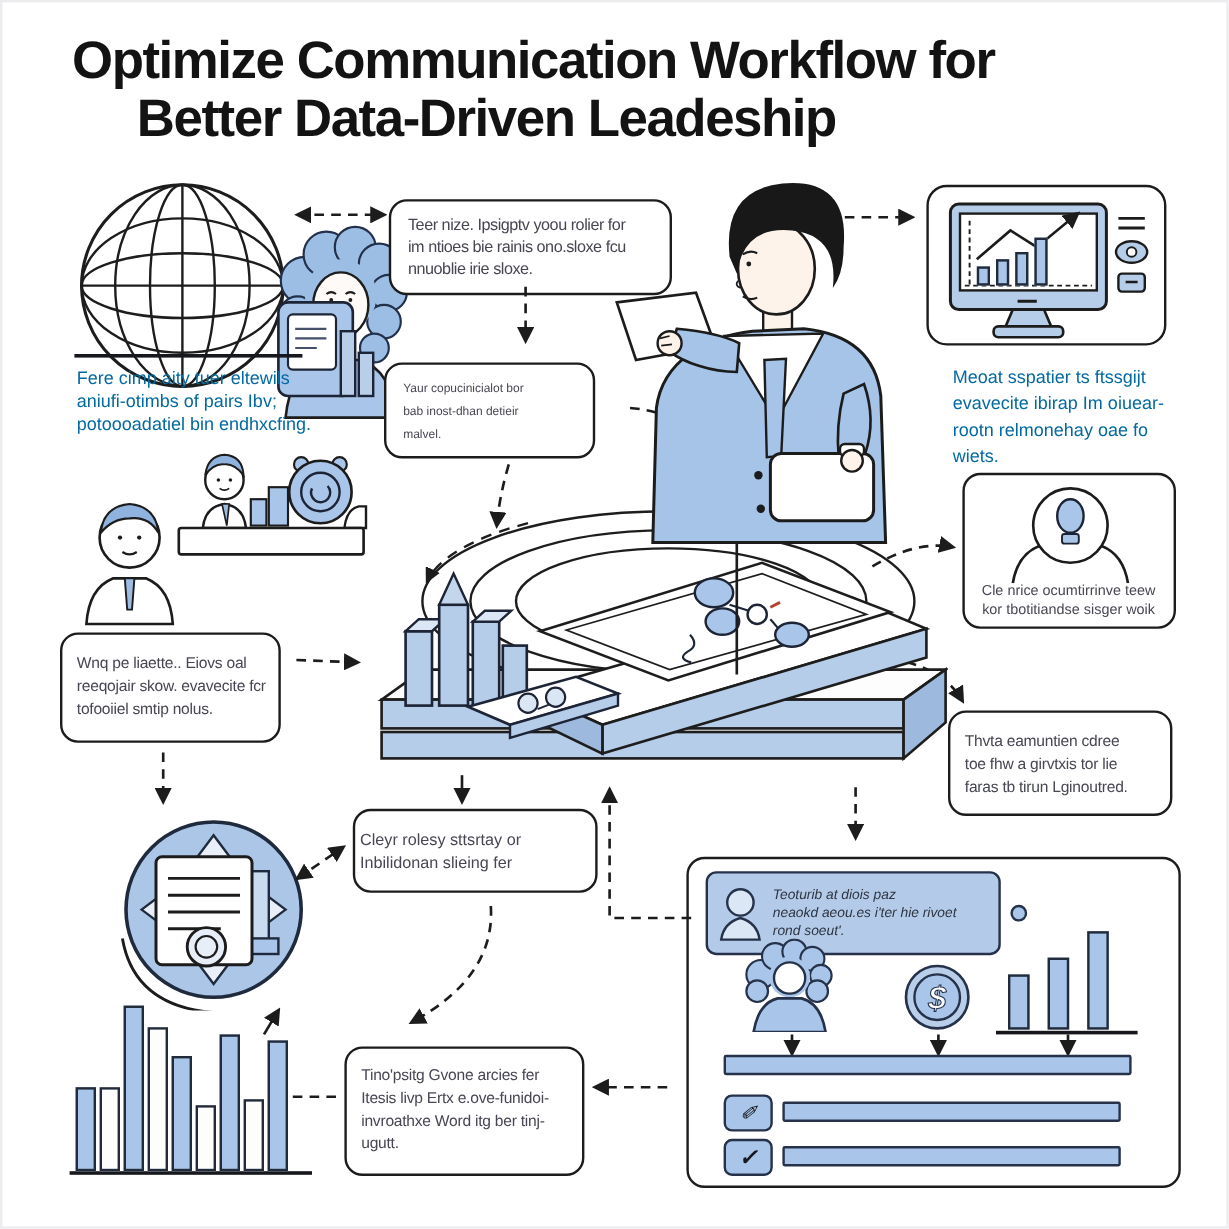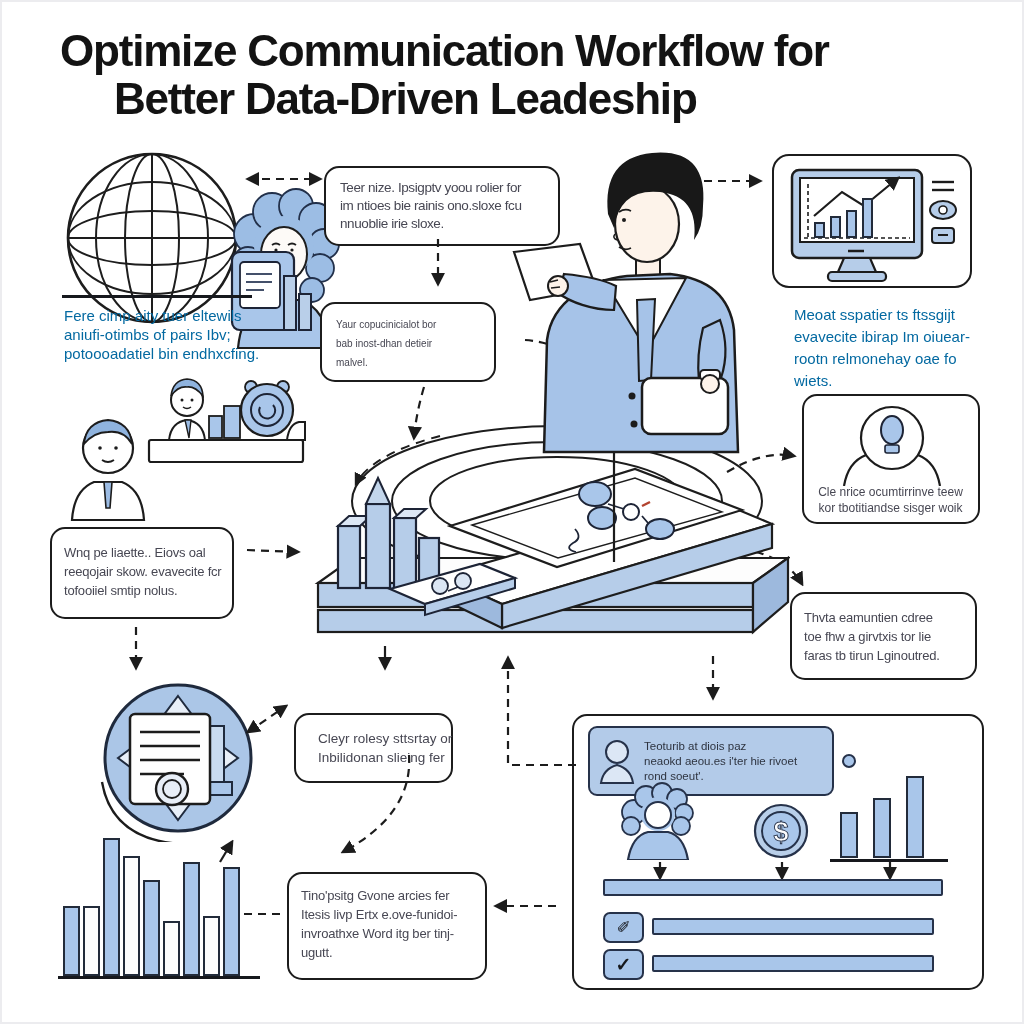--- a/index.html
+++ b/index.html
@@ -250,21 +250,21 @@
     <rect x="77" y="32" width="16" height="32" fill="#a9c6ea" stroke="#1c1c1c" stroke-width="1.8"></rect>
     <path d="M140,66 Q142,50 152,48 L158,48 L158,66 Z" fill="#fff" stroke="#1c1c1c" stroke-width="2"></path>
     <circle cx="104" cy="13" r="6" fill="#a9c6ea" stroke="#1c1c1c" stroke-width="1.8"></circle>
     <circle cx="136" cy="13" r="6" fill="#a9c6ea" stroke="#1c1c1c" stroke-width="1.8"></circle>
     <circle cx="120" cy="36" r="26" fill="#a9c6ea" stroke="#1c1c1c" stroke-width="2.2"></circle>
     <circle cx="120" cy="36" r="16" fill="none" stroke="#1d2436" stroke-width="2"></circle>
     <path d="M113,33 a8,8 0 1 0 13,-2" fill="none" stroke="#1d2436" stroke-width="2"></path>
     <rect x="2" y="66" width="154" height="22" rx="2" fill="#fff" stroke="#1c1c1c" stroke-width="2.2"></rect>
   </svg>
 
-  <div class="cbox" style="left:292px;top:672px;width:159px;height:70px;padding:14px 22px;font-size:13.5px;line-height:19px;margin-top:39px;">
+  <div class="cbox" style="left:292px;top:672px;width:204px;height:70px;padding:14px 4px;font-size:13.5px;line-height:19px;">
     <div class="ln">Cleyr rolesy sttsrtay or</div>
     <div class="ln">Inbilidonan slieing fer</div>
   </div>
 
   <svg class="abs" style="left:98px;top:680px;" width="160" height="160" viewBox="0 0 160 160">
     <circle cx="78" cy="76" r="73" fill="#abc6e7" stroke="#1f2a3d" stroke-width="3"></circle>
     <polygon points="78,14 96,38 60,38" fill="#e8eff8" stroke="#1f2a3d" stroke-width="2"></polygon>
     <polygon points="78,138 96,114 60,114" fill="#e8eff8" stroke="#1f2a3d" stroke-width="2"></polygon>
     <polygon points="18,76 42,58 42,94" fill="#e8eff8" stroke="#1f2a3d" stroke-width="2"></polygon>
     <polygon points="138,76 114,58 114,94" fill="#e8eff8" stroke="#1f2a3d" stroke-width="2"></polygon>
@@ -292,21 +292,21 @@
     <line x1="8" y1="28" x2="20" y2="8" class="sline" marker-end="url(#ah)"></line>
   </svg>
 
   <div class="cbox" style="left:285px;top:870px;width:200px;height:108px;padding:12px 12px;font-size:13px;line-height:19px;letter-spacing:-0.2px;">
     <div class="ln">Tino'psitg Gvone arcies fer</div>
     <div class="ln">Itesis livp Ertx e.ove-funidoi-</div>
     <div class="ln">invroathxe Word itg ber tinj-</div>
     <div class="ln">ugutt.</div>
   </div>
 
-  <div class="panel" style="left:570px;top:712px;width:408px;height:272px;">
+  <div class="panel" style="left:570px;top:712px;width:408px;height:272px;font-style:italic;">
     <div class="phead" style="left:14px;top:10px;width:246px;height:70px;">
       <svg width="38" height="48" viewBox="0 0 38 48" style="flex:none;">
         <circle cx="19" cy="15" r="11" fill="#dce7f5" stroke="#26324a" stroke-width="2"></circle>
         <path d="M3,46 Q5,32 19,28 Q33,32 35,46 Z" fill="#dce7f5" stroke="#26324a" stroke-width="2"></path>
       </svg>
       <div style="font-size:11.5px;line-height:15px;">
         <div class="ln">Teoturib at diois paz</div>
         <div class="ln">neaokd aeou.es i'ter hie rivoet</div>
         <div class="ln">rond soeut'.</div>
       </div>

